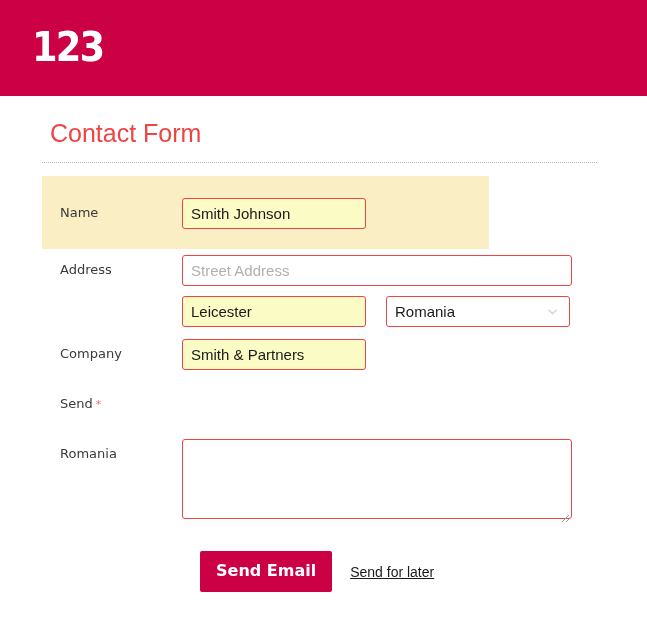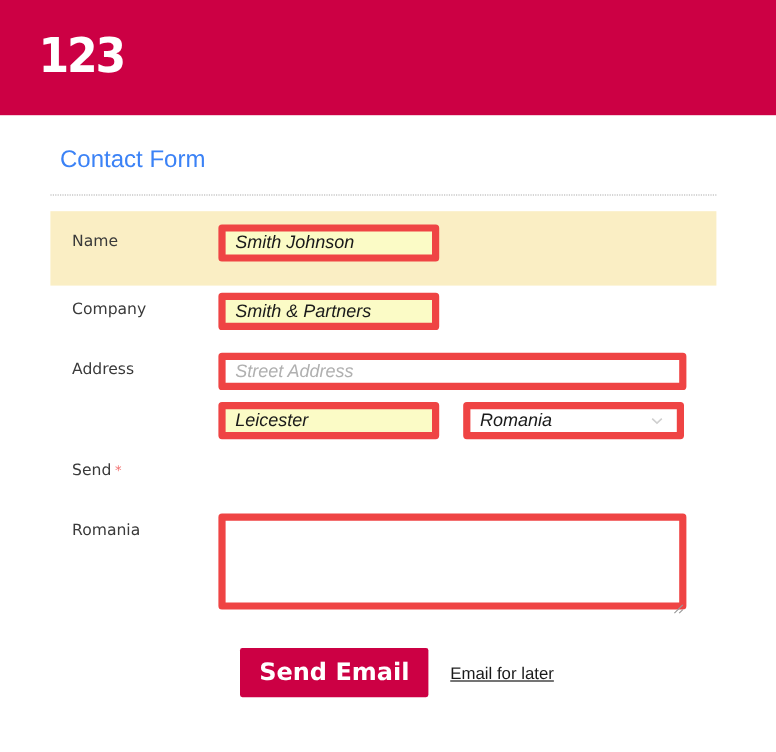--- a/index.html
+++ b/index.html
@@ -34,23 +34,23 @@
     transform-origin: left top;
   }
 
   
   .form-wrap {
     padding: 0;
   }
   .page-title {
     margin: 0;
     padding: 22px 0 0 50px;
-    font-size: 20px;
+    font-size: 25px;
     font-weight: normal;
-    color: #3b82f6;
+    color: #ef4444;
     font-family: "Liberation Sans", sans-serif;
     line-height: 30px;
   }
   .divider {
     margin: 14px 0 0 42px;
     width: 555px;
     height: 1px;
     border-top: 1px dotted #b9b9b9;
   }
 
@@ -60,24 +60,24 @@
 
   .row {
     position: relative;
     display: flex;
     align-items: flex-start;
     padding: 6px 0 6px 0;
     min-height: 38px;
   }
   .row.highlight {
     background: #faeec4;
-    padding-top: 11px;
+    padding-top: 22px;
     padding-bottom: 13px;
     margin-left: 42px;
-    width: 555px;
+    width: 447px;
   }
   .row.normal {
     margin-left: 42px;
     width: 555px;
   }
 
   .label {
     width: 140px;
     padding-left: 18px;
     box-sizing: border-box;
@@ -102,27 +102,26 @@
   .field-line {
     display: flex;
     gap: 20px;
   }
 
   input.txt, .selectbox, textarea.ta {
     box-sizing: border-box;
     font-family: "Liberation Sans", sans-serif;
     font-size: 15px;
     color: #1a1a1a;
-    border: 6px solid #ef4444;
+    border: 1px solid #ef4444;
     border-radius: 3px;
     background: #ffffff;
     padding: 4px 8px;
     height: 31px;
     outline: none;
-    font-style: italic;
   }
   input.txt.filled, .ta.filled {
     background: #fbfbc6;
   }
   input.txt.short {
     width: 184px;
   }
   input.txt.wide {
     width: 390px;
   }
@@ -178,21 +177,21 @@
     padding-top: 22px;
     padding-left: 158px;
     box-sizing: border-box;
   }
   .send-btn {
     background: #cc0044;
     color: #ffffff;
     border: none;
     border-radius: 2px;
     font-family: "DejaVu Sans", "Liberation Sans", sans-serif;
-    font-size: 20px;
+    font-size: 16px;
     font-weight: bold;
     padding: 9px 16px 10px 16px;
     cursor: pointer;
     line-height: 22px;
   }
   .save-link {
     margin-left: 18px;
     font-family: "Liberation Sans", sans-serif;
     font-size: 14px;
     color: #1a1a1a;
@@ -213,29 +212,20 @@
 
   <div class="divider"></div>
 
   <div class="rows">
 
     <div class="row highlight">
       <div class="label">Name</div>
       <div class="fields">
         <div class="field-line">
           <input class="txt short filled" type="text" value="Smith Johnson" style="">
-        </div>
-      </div>
-    </div>
-
-    <div class="row normal">
-      <div class="label">Company</div>
-      <div class="fields">
-        <div class="field-line">
-          <input class="txt short filled" type="text" value="Smith &amp; Partners" style="">
         </div>
       </div>
     </div>
 
     <div class="row normal">
       <div class="label">Address</div>
       <div class="fields">
         <div class="field-line">
           <input class="txt wide" type="text" placeholder="Street Address" style="">
         </div>
@@ -247,20 +237,29 @@
               <svg viewBox="0 0 13 13" width="13" height="13">
                 <path d="M2.5 4.8 L6.5 8.6 L10.5 4.8" fill="none" stroke="#cfcfcf" stroke-width="1.3"></path>
               </svg>
             </span>
           </div>
         </div>
       </div>
     </div>
 
     <div class="row normal">
+      <div class="label">Company</div>
+      <div class="fields">
+        <div class="field-line">
+          <input class="txt short filled" type="text" value="Smith &amp; Partners" style="">
+        </div>
+      </div>
+    </div>
+
+    <div class="row normal">
       <div class="label">
         <span>Send</span><span class="req">*</span>
       </div>
     </div>
 
     <div class="row normal">
       <div class="label">Romania</div>
       <div class="fields">
         <div class="field-line">
           <div class="ta-wrap">
@@ -272,16 +271,16 @@
             </span>
           </div>
         </div>
       </div>
     </div>
 
   </div>
 
   <div class="actions">
     <button class="send-btn">Send Email</button>
-    <a class="save-link">Email for later</a>
+    <a class="save-link">Send for later</a>
   </div>
 
 </div>
 
 </body></html>

